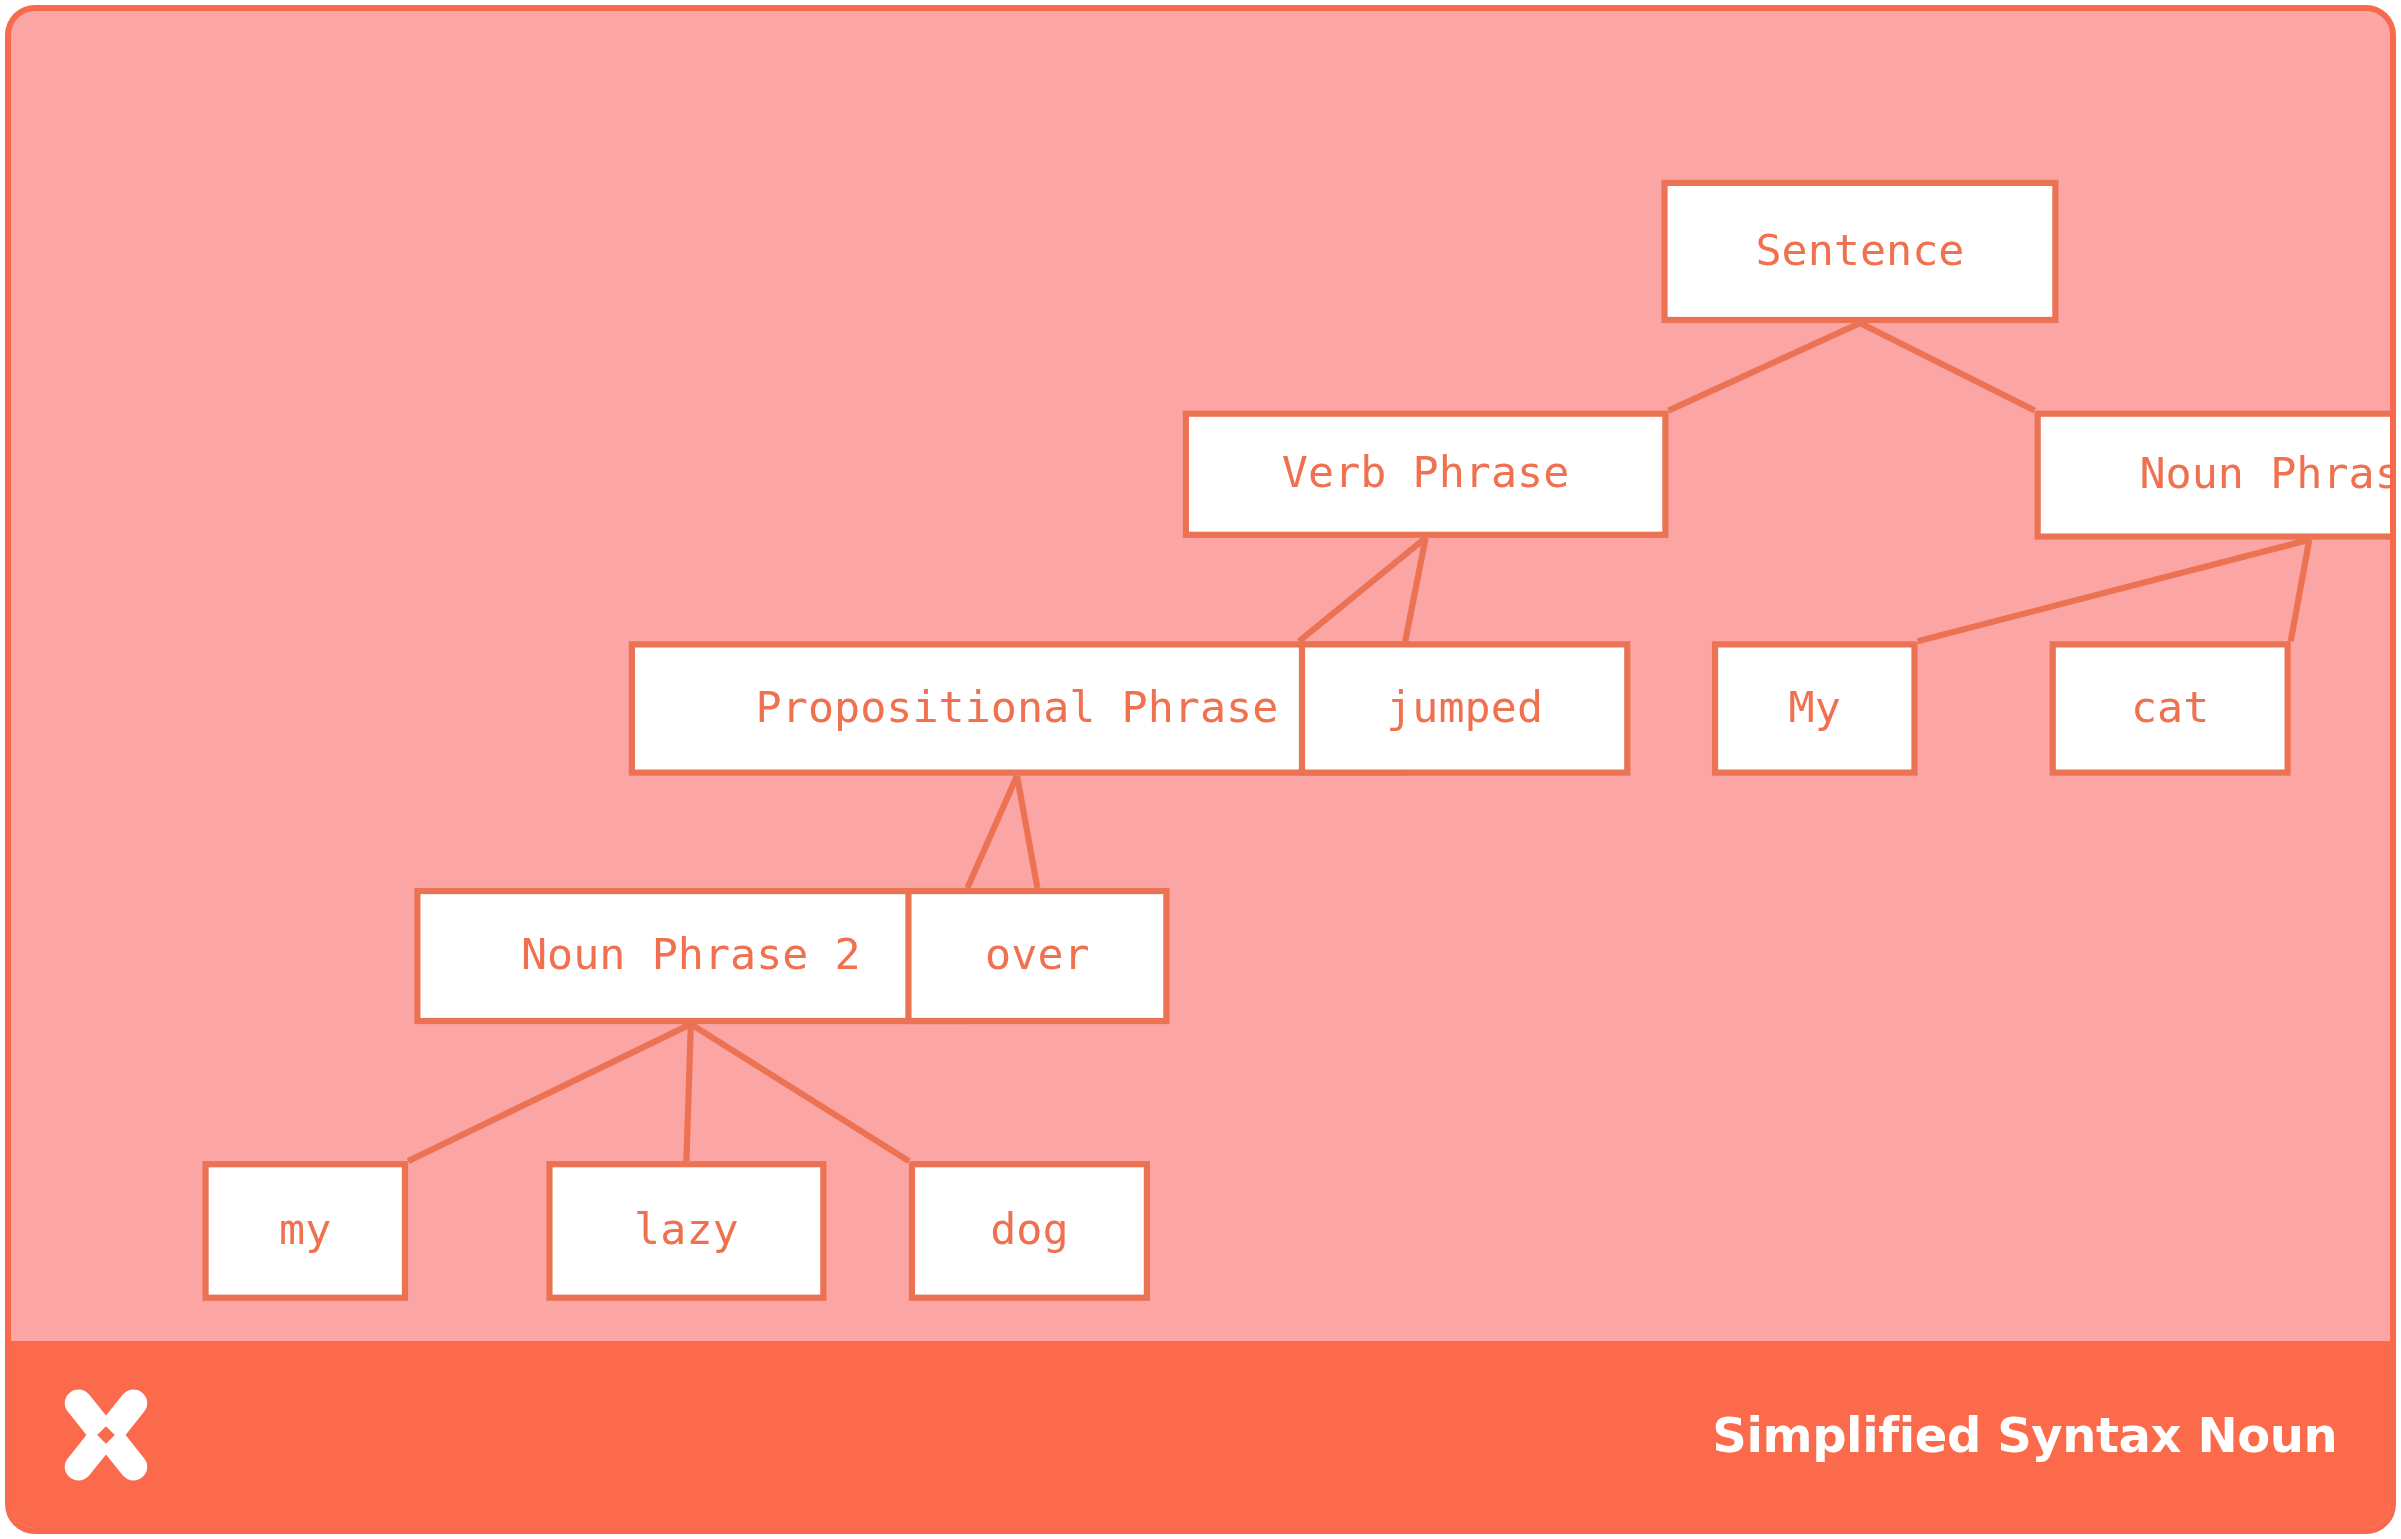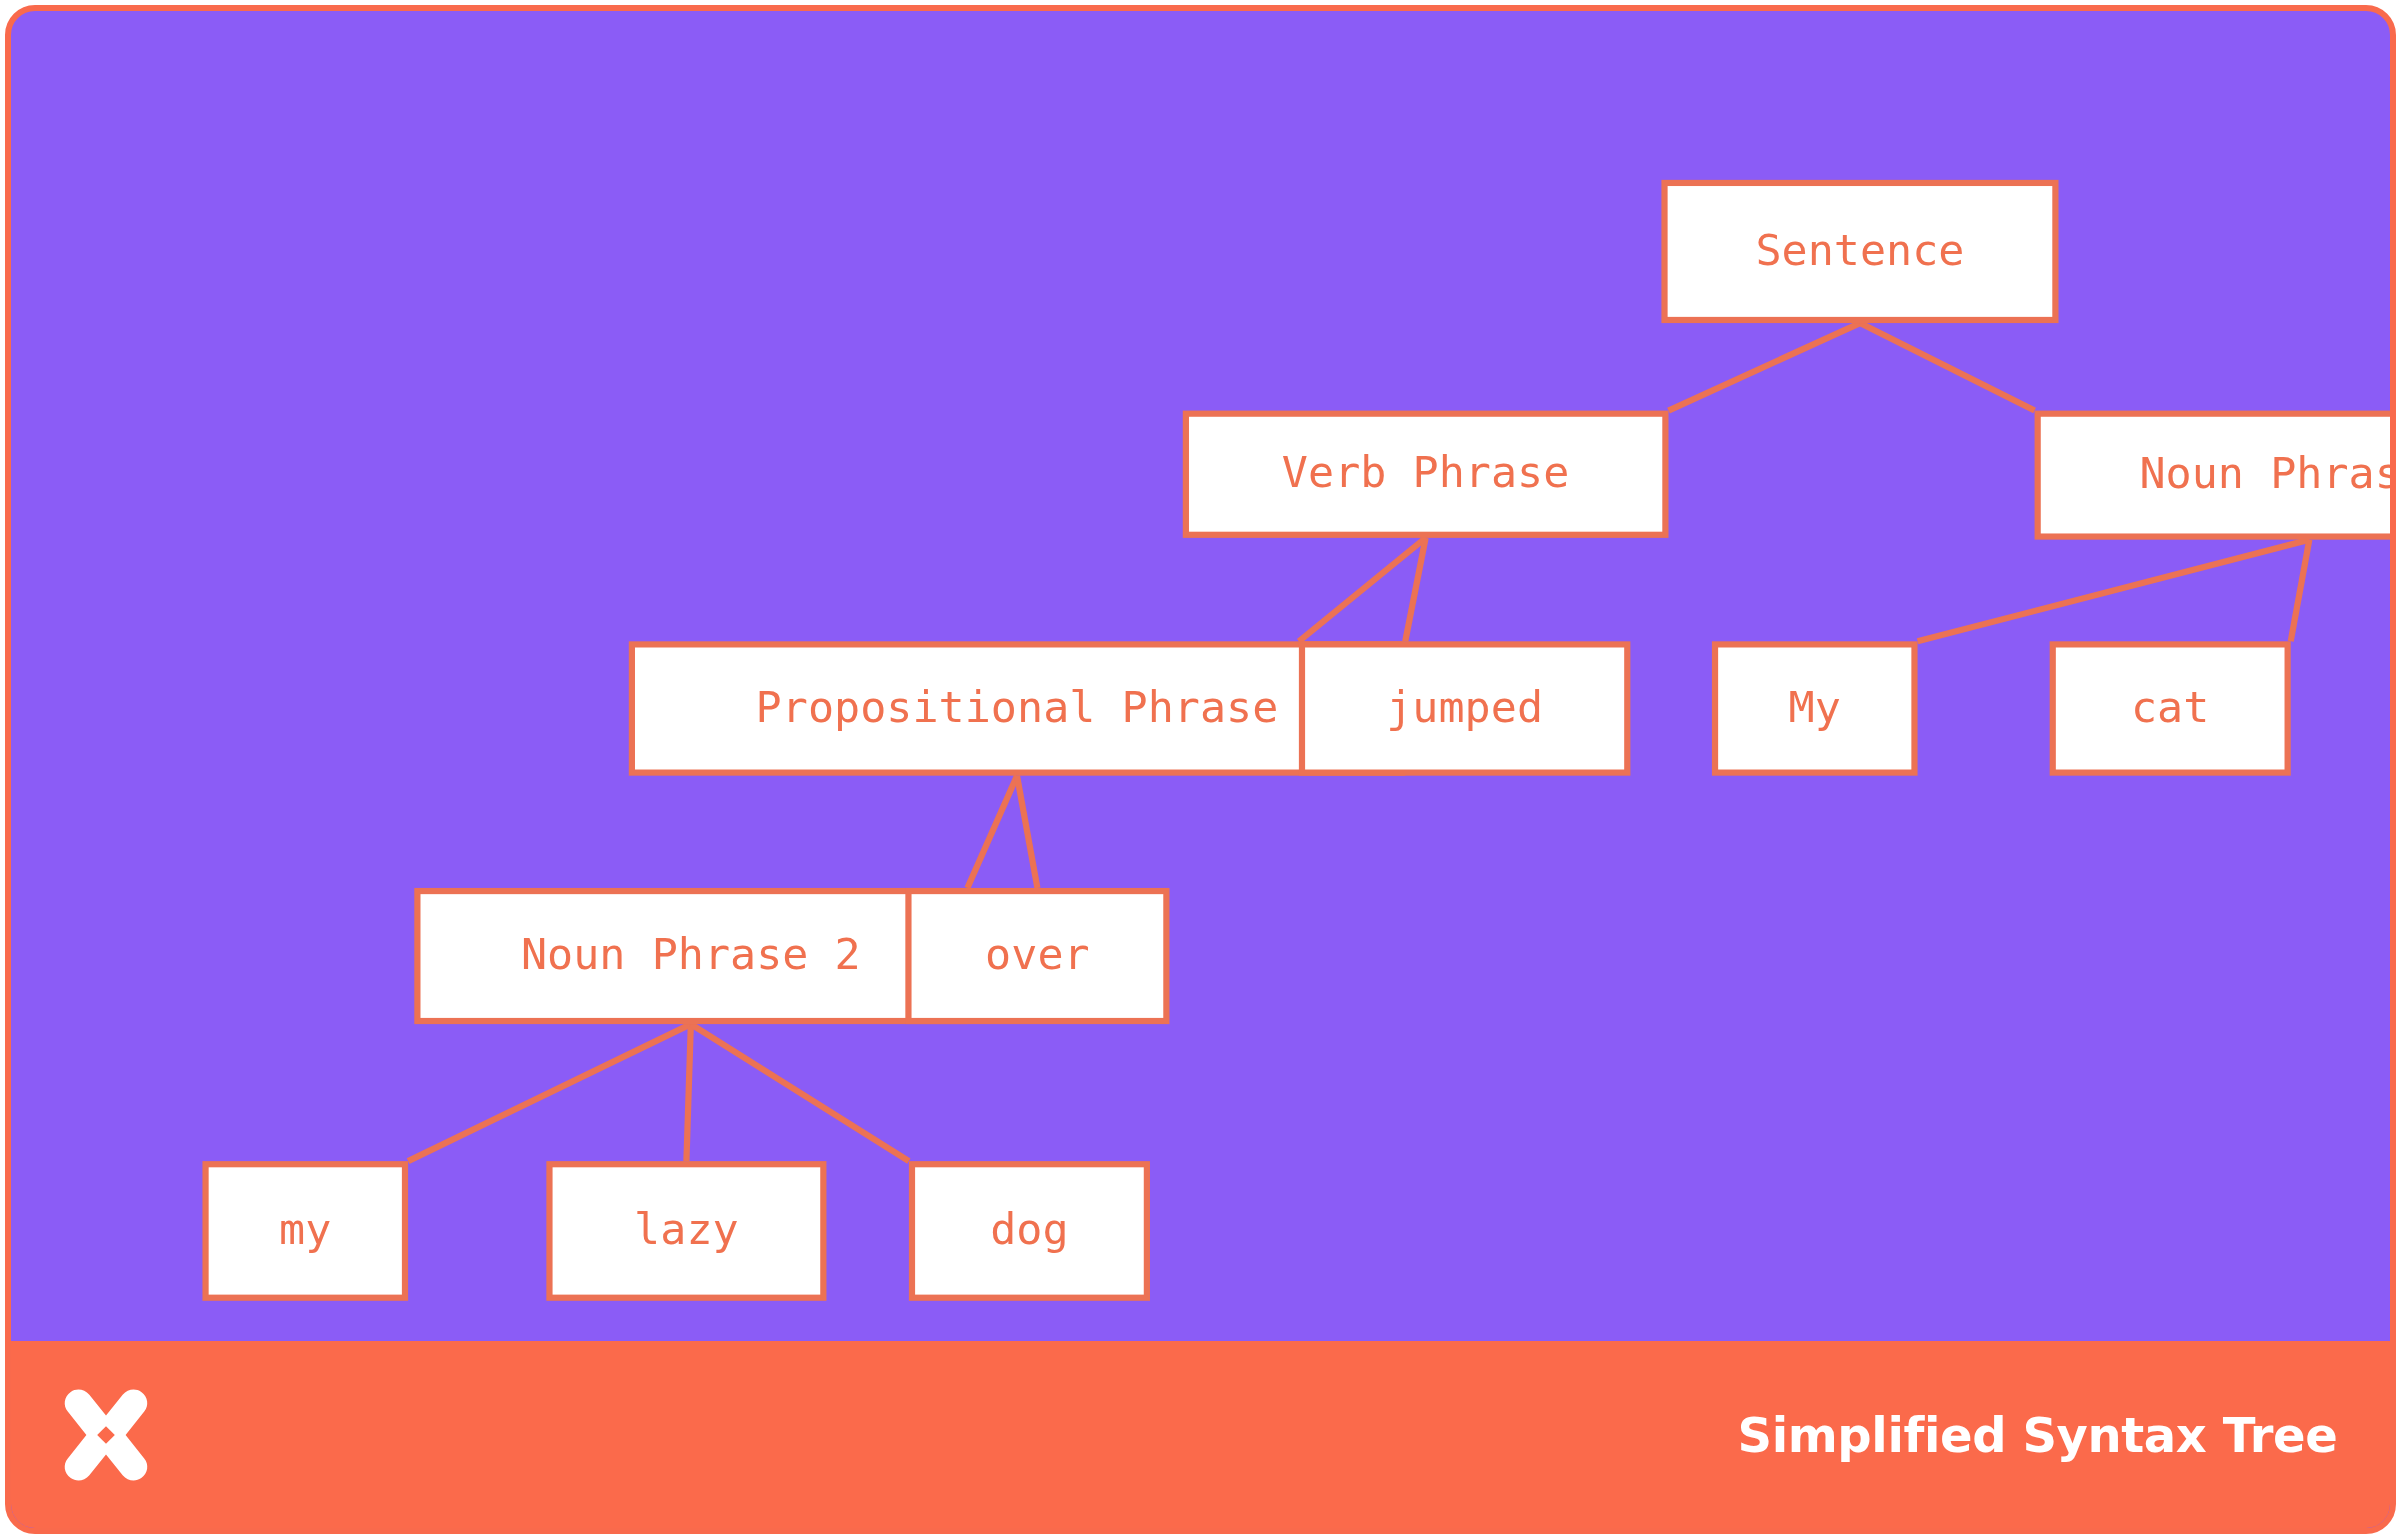--- a/index.html
+++ b/index.html
@@ -16,21 +16,21 @@
   }
   
   #card {
     position: absolute;
     left: 5.3px;
     top: 5.3px;
     width: 2391px;
     height: 1529px;
     box-sizing: border-box;
     border-radius: 30px;
-    background: #8b5cf6;
+    background: #fca5a5;
     border: 6.2px solid #F96A4C;
     overflow: hidden;
   }
   
   #tree-svg {
     position: absolute;
     left: 0;
     top: 0;
     width: 100%;
     height: 100%;
@@ -171,18 +171,18 @@
           L 50 70
           L 33 91
           C 28 97, 20 98, 14 94
           C 7 89, 6 80, 11 74
           L 30 50
           L 11 26
           C 6 20, 7 11, 14 6
           Z"></path>
         <path fill="#FB6A4B" d="M 50 41 L 59 50 L 50 59 L 41 50 Z"></path>
       </svg>
-      <div id="footer-title">Simplified Syntax Tree</div>
+      <div id="footer-title">Simplified Syntax Noun</div>
     </div>
 
   </div>
 </div>
 
 
 </body></html>

